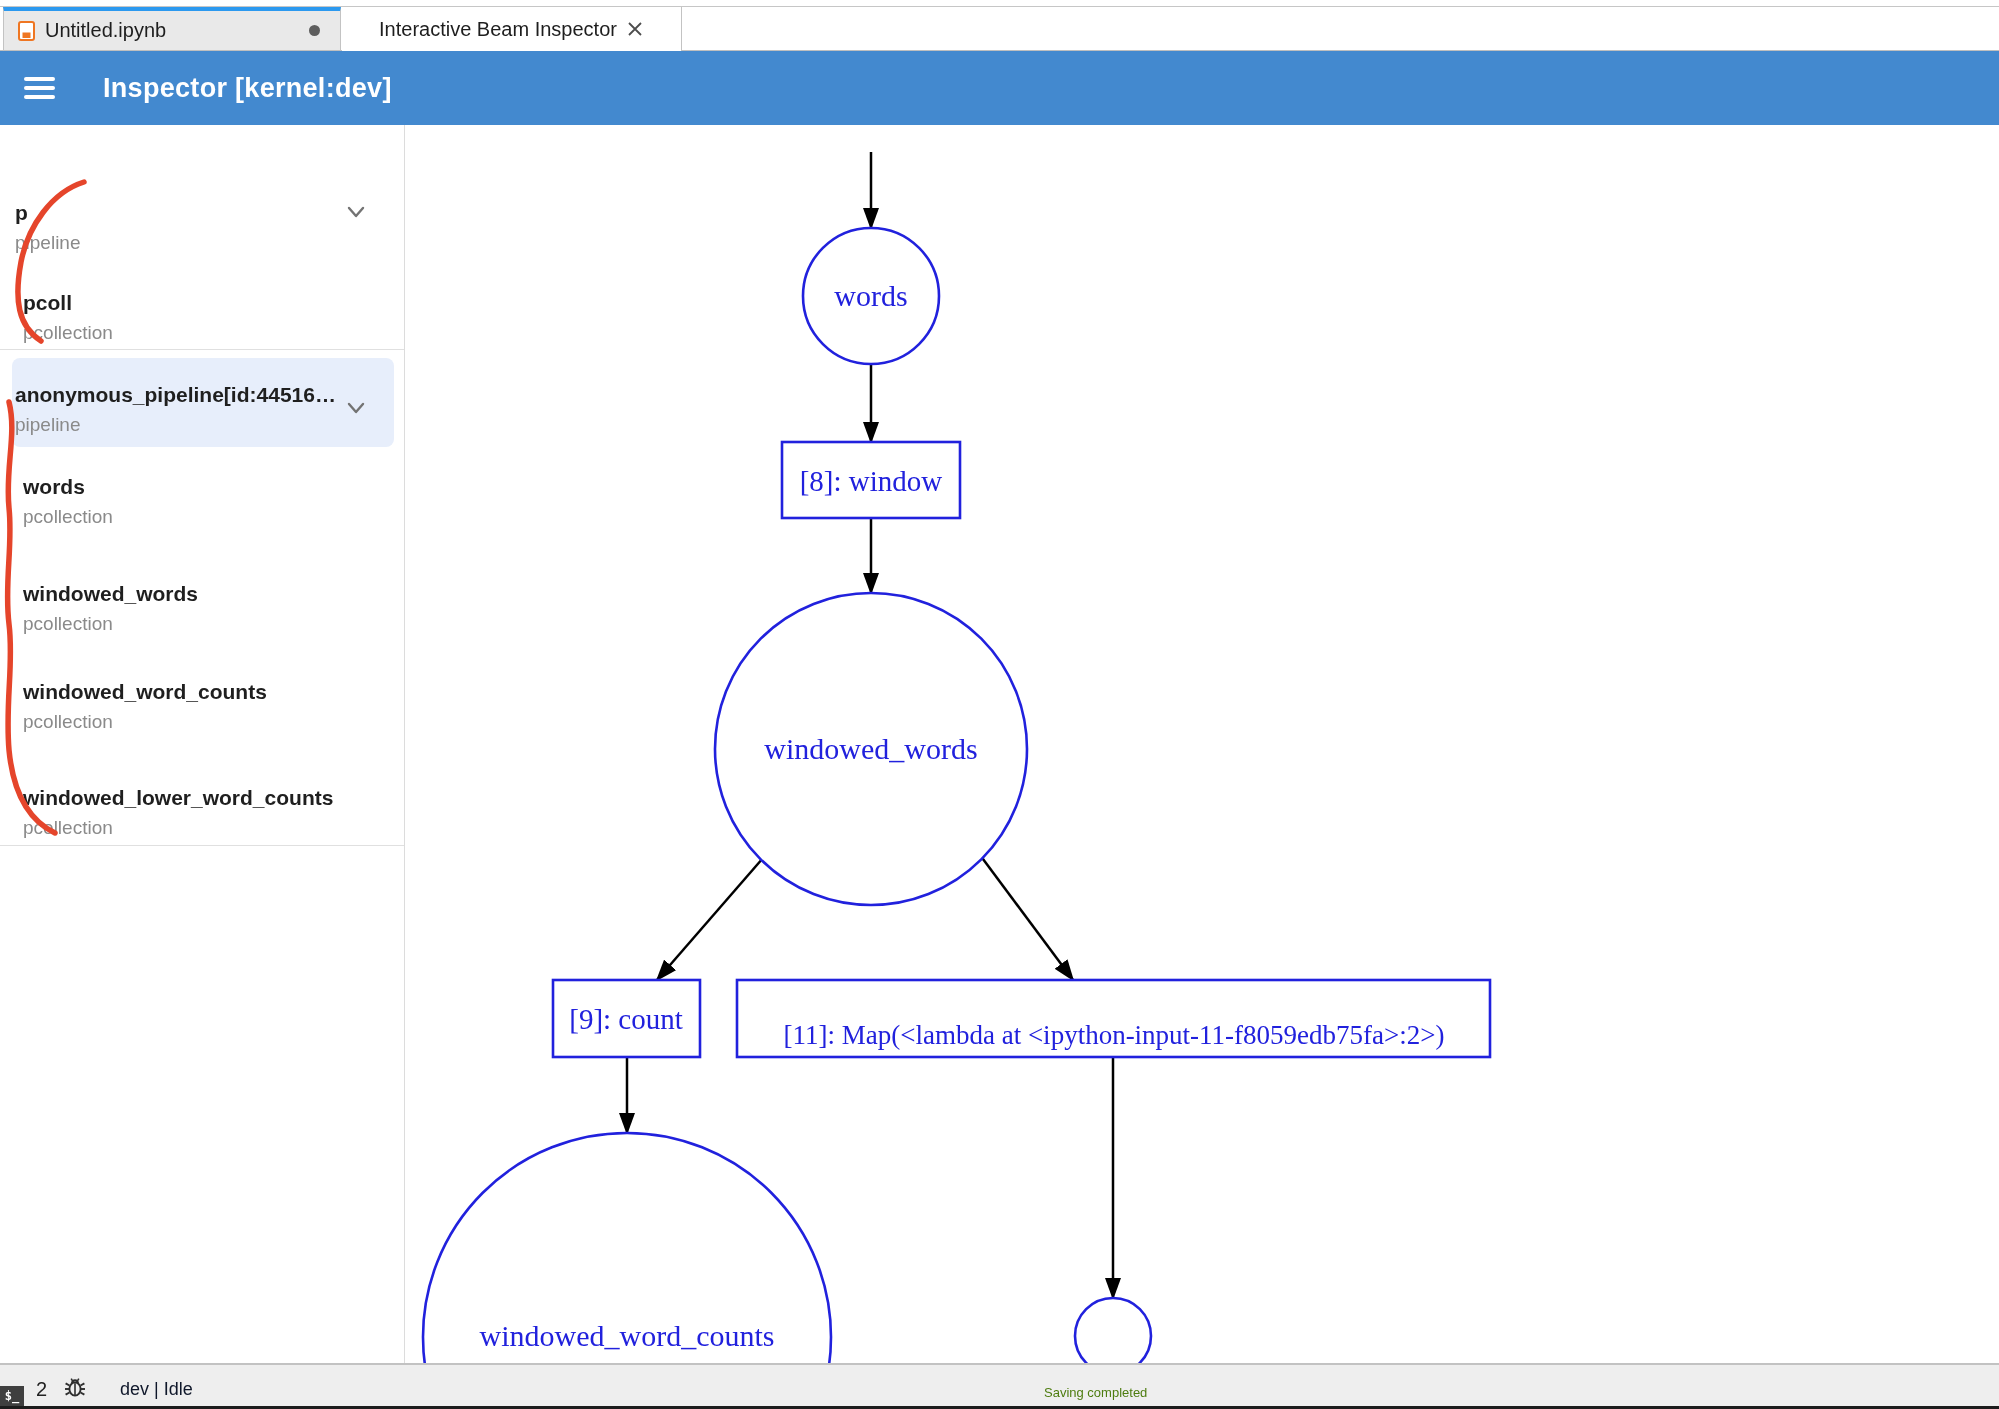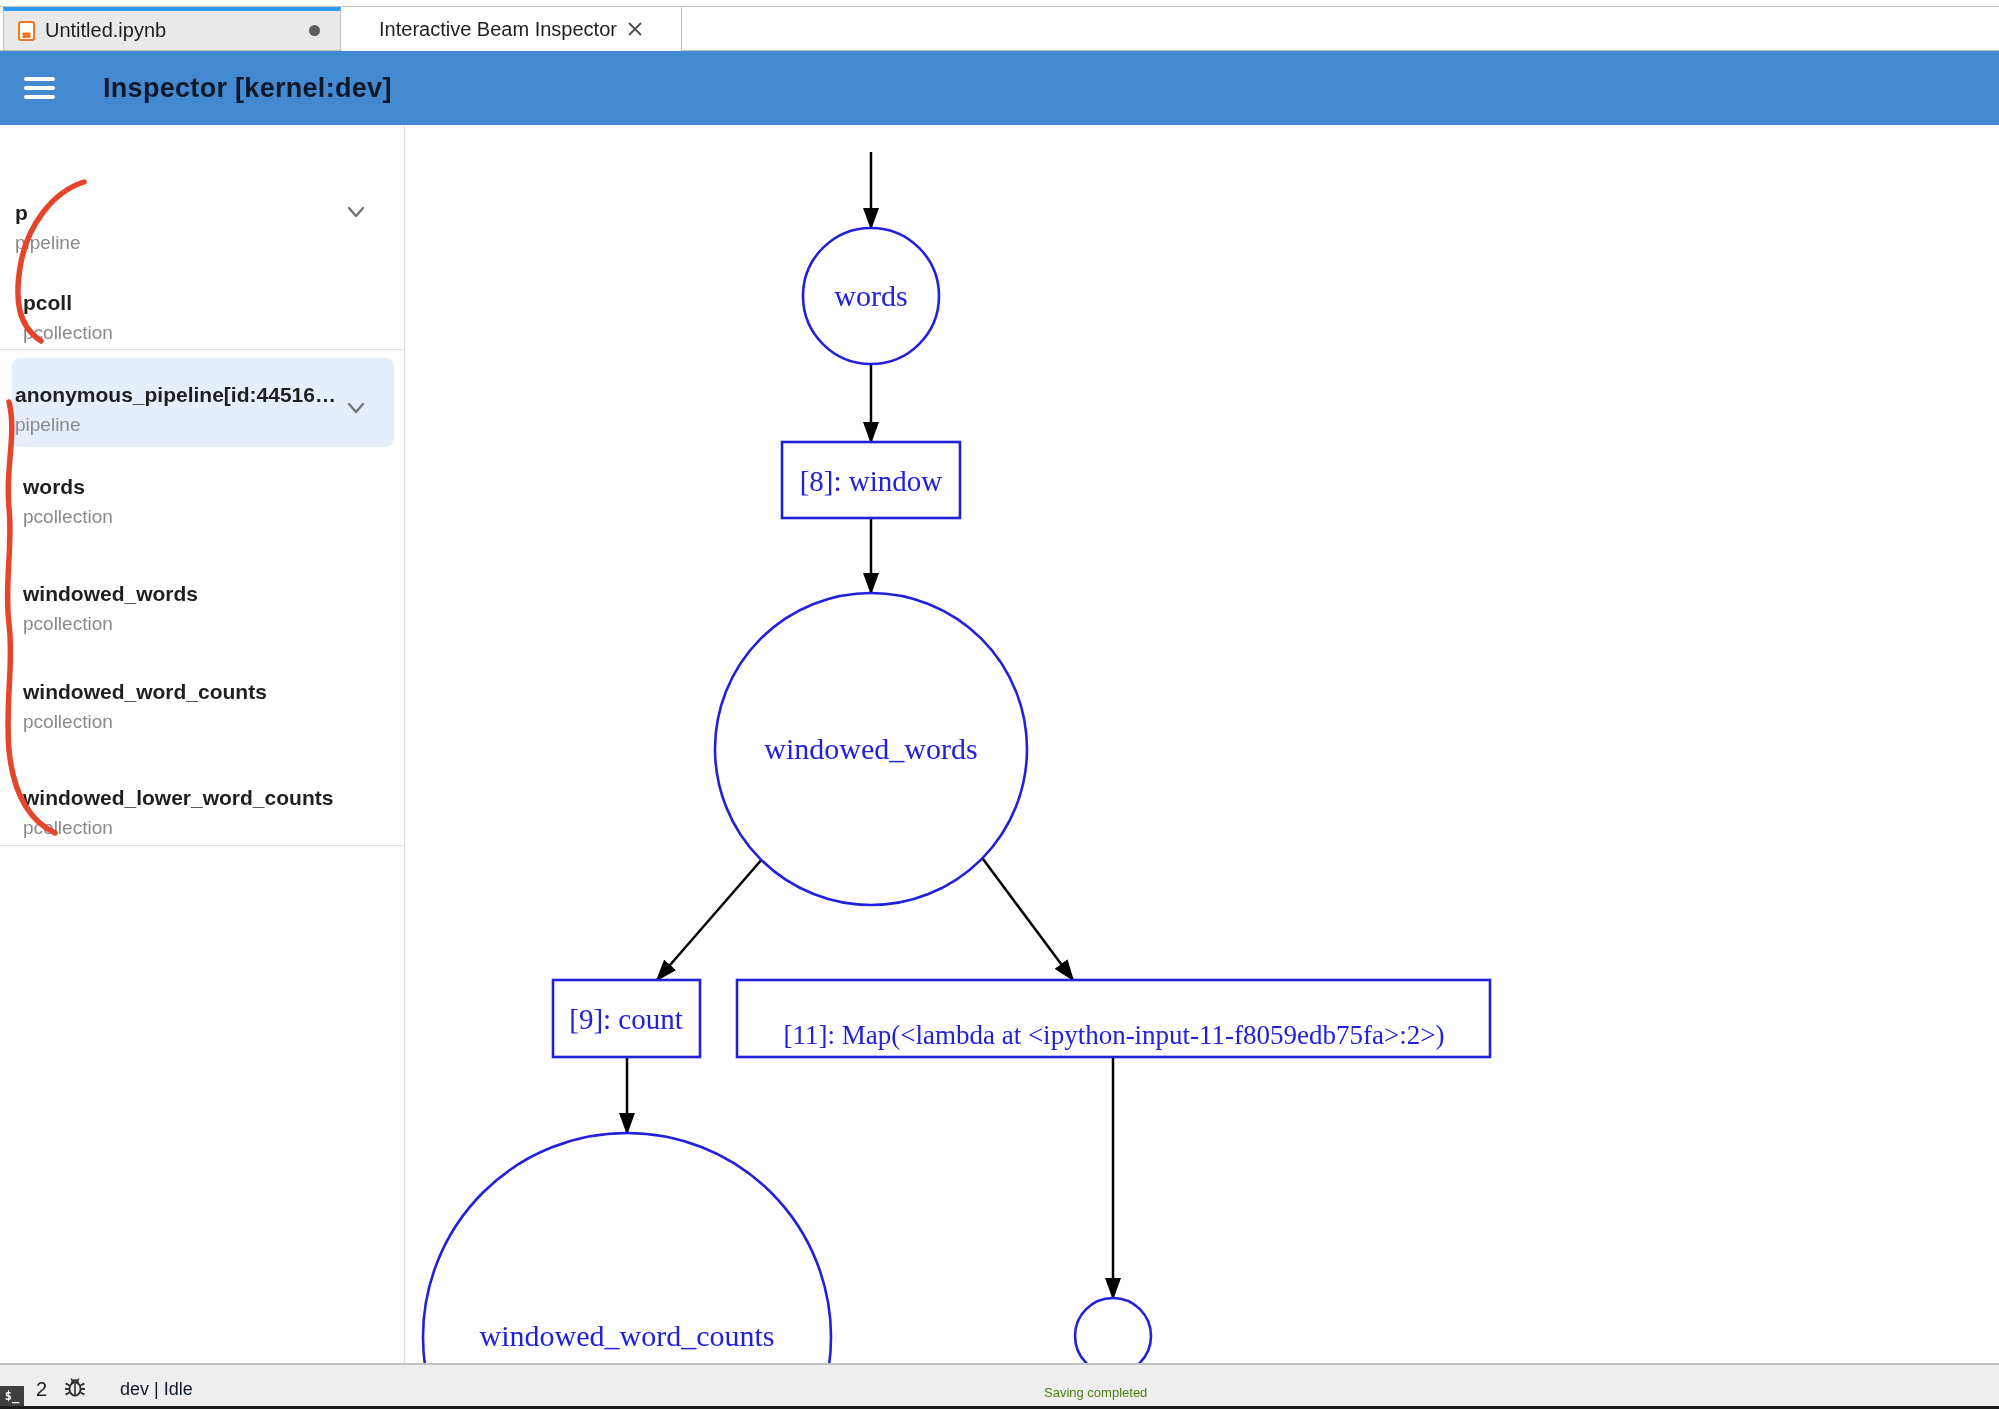--- a/index.html
+++ b/index.html
@@ -20,21 +20,21 @@
   .tab-label { font-size:20px; color:#1e1e1e; white-space:nowrap; }
   .nb-icon { margin-left:14px; margin-right:10px; flex:0 0 auto; }
   .dirty-dot { position:absolute; right:20px; top:50%; margin-top:-5.5px;
                width:11px; height:11px; border-radius:50%; background:#5e5e5e; }
 
   
   .header { position:absolute; top:51px; left:0; width:100%; height:74px; background:#4389cf; }
   .hamburger { position:absolute; left:24px; top:26px; width:31px; height:22px; cursor:pointer; }
   .hamburger span { display:block; width:31px; height:4px; background:#fff; border-radius:2px; margin-bottom:5px; }
   .header-title { position:absolute; left:103px; top:50%; transform:translateY(-50%);
-                  color:#0f172a; font-size:27px; font-weight:bold; letter-spacing:.3px; white-space:nowrap; }
+                  color:#ffffff; font-size:27px; font-weight:bold; letter-spacing:.3px; white-space:nowrap; }
 
   
   .sidebar { position:absolute; top:125px; left:0; width:405px; height:1241px; background:#fff;
              border-right:1px solid #dcdcdc; }
   .sec-divider { position:absolute; left:0; width:404px; height:1px; background:#e0e0e0; }
   .srow { position:absolute; left:15px; white-space:nowrap; cursor:pointer; }
   .srow.indent { left:23px; }
   .srow .t { font-size:21px; font-weight:bold; color:#1f1f1f; }
   .srow .s { font-size:19px; color:#8a8a8a; margin-top:7px; }
   .sel-highlight { position:absolute; left:12px; top:233px; width:382px; height:89px;

